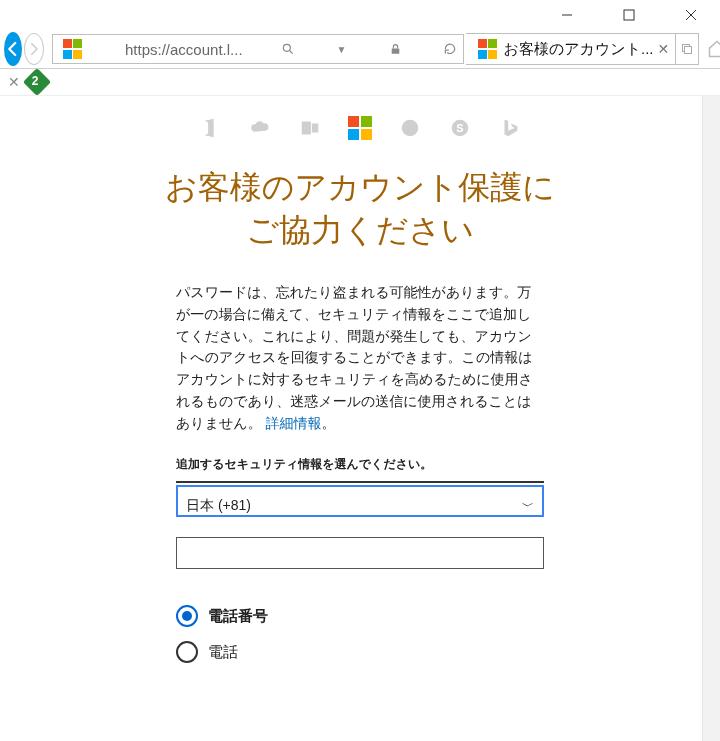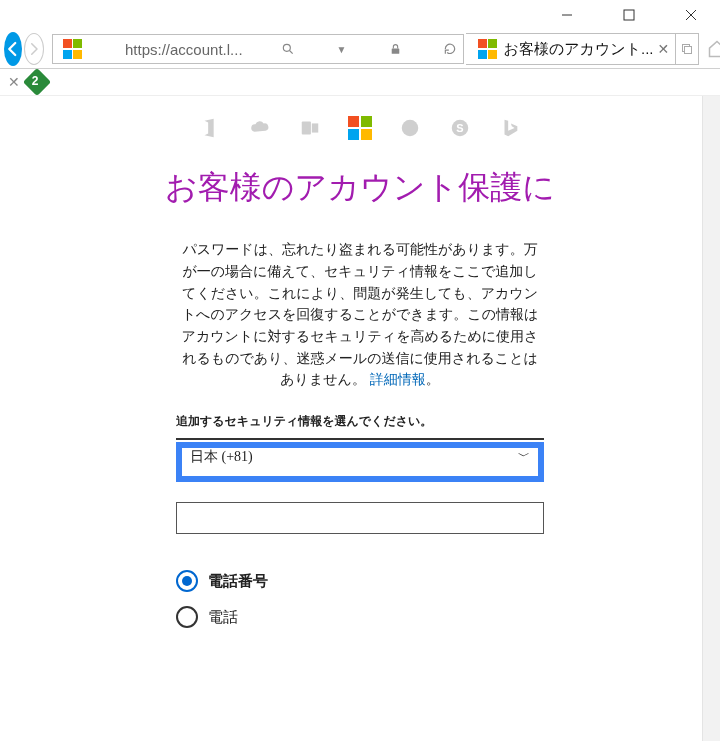--- a/index.html
+++ b/index.html
@@ -184,30 +184,29 @@
   .svc.ms span:nth-child(2){background:#7fba00;margin-left:2px;}
   .svc.ms span:nth-child(3){background:#00a4ef;margin-top:2px;}
   .svc.ms span:nth-child(4){background:#ffb900;margin-left:2px;margin-top:2px;}
 
   h1.page-title {
     font-weight: 300;
     font-size: 32px;
     text-align:center;
     margin: 0 0 30px 0;
     line-height: 1.35;
-    color:#a21caf;
+    color:#a16207;
   }
 
   .body-text {
     width: 368px;
     margin: 0 auto 22px auto;
     font-size: 14px;
     line-height: 1.55;
     color:#222;
-    text-align:center;
   }
   .body-text a { color:#0067b8; text-decoration:none; }
 
   .form-area {
     width: 368px;
     margin: 0 auto;
   }
   .label-strong {
     font-weight: 700;
     font-size: 12px;
@@ -225,28 +224,27 @@
   .listbox .opt.selected {
     background: #1e90ff;
     background: linear-gradient(#3399ff,#1e7fe0);
     color:#fff;
   }
   .listbox .opt.alt {
     background:#cce5ff;
   }
 
   .selectbox {
-    border:6px solid #3b82f6;
+    border:2px solid #3b82f6;
     height: 28px;
-    display:flex; align-items:flex-start;
+    display:flex; align-items:flex-end;
     padding: 0 8px;
     font-size:14px;
     justify-content: space-between;
     margin-bottom: 20px;
-    font-family: Liberation Serif, serif;
   }
   .selectbox .chev { font-size:12px; }
 
   .textfield {
     border:1px solid #555;
     height: 30px;
     margin-bottom: 36px;
   }
 
   .radio-row {
@@ -418,20 +416,21 @@
       </span>
       <span class="svc">
         <svg viewBox="0 0 24 24">
             <path d="M6 3 L10 4 V15 L17 12 L14 10 L13 7 L20 10 V15 L10 21 L6 19 Z"></path>
           </svg>
       </span>
     </div>
 
     <h1 class="page-title">
       <span>お客様のアカウント保護に</span><br>
+      <span>ご協力ください</span>
     </h1>
 
     <div class="body-text">
       <span>パスワードは、忘れたり盗まれる可能性があります。万が一の場合に備えて、セキュリティ情報をここで追加してください。これにより、問題が発生しても、アカウントへのアクセスを回復することができます。この情報はアカウントに対するセキュリティを高めるために使用されるものであり、迷惑メールの送信に使用されることはありません。</span>
       <a href="#">詳細情報</a><span>。</span>
     </div>
 
     <div class="form-area">
       <div class="label-strong">追加するセキュリティ情報を選んでください。</div>
 

